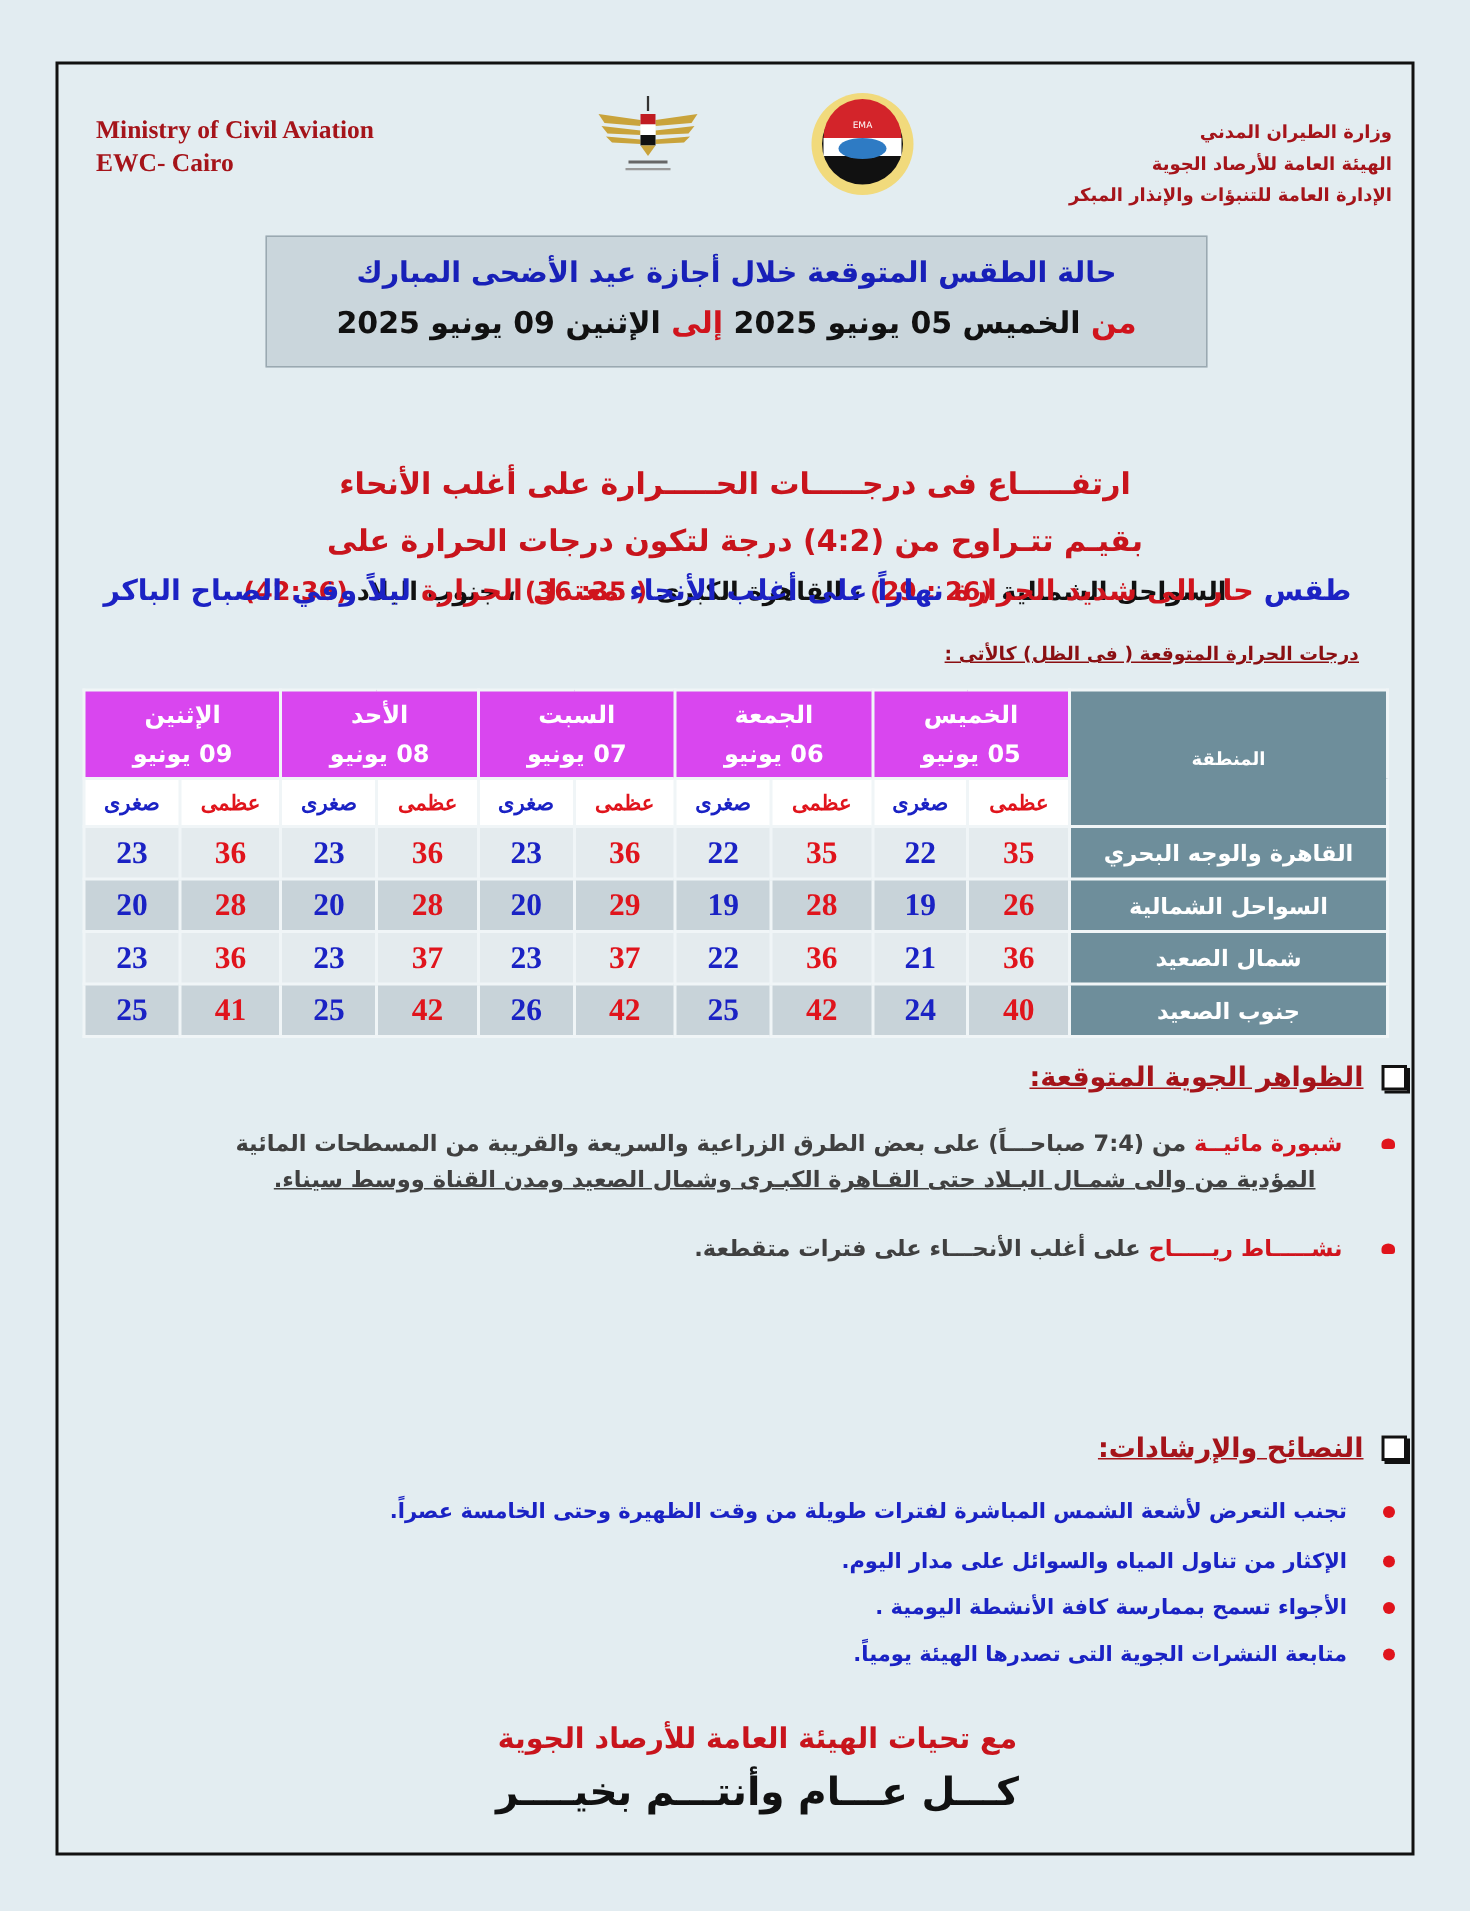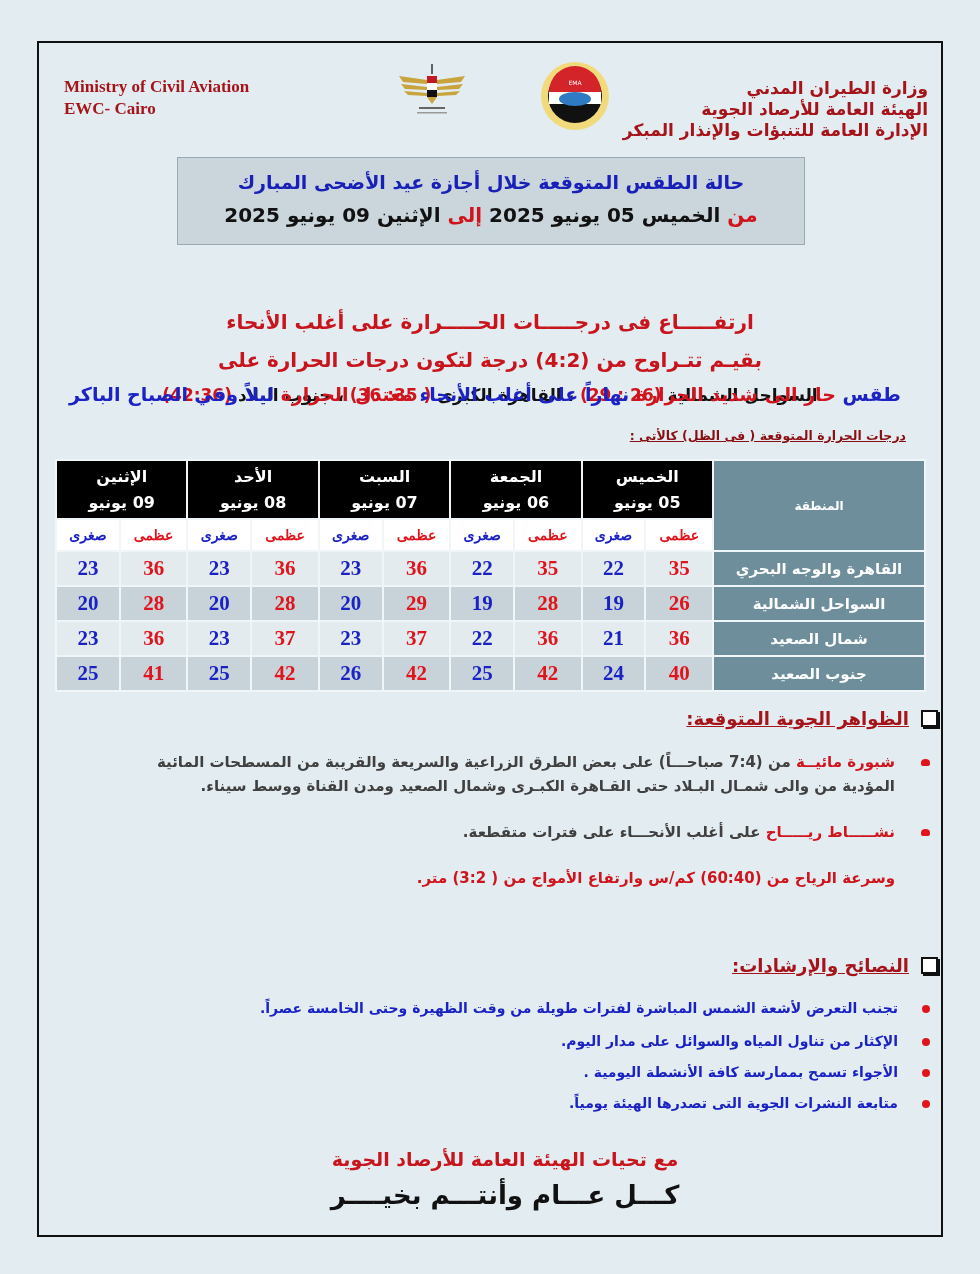--- a/index.html
+++ b/index.html
@@ -1,34 +1,34 @@
 <!DOCTYPE html>
 <html><head>
 <meta charset="utf-8">
 <style>
   html, body { margin:0; padding:0; }
   body { width:980px; height:1274px; background:#e2ecf1; position:relative; overflow:hidden; font-family:"DejaVu Sans", sans-serif; }
   .frame { position:absolute; left:37px; top:41px; width:906px; height:1196px; border:2px solid #111; border-right-width:2px; box-sizing:border-box; background:#e3edf1; }
   .hdr-en { position:absolute; left:64px; top:76px; font-family:"Liberation Serif", serif; font-weight:bold; color:#a5141a; font-size:17px; line-height:22px; }
-  .hdr-ar { position:absolute; right:52px; top:78px; direction:rtl; text-align:right; font-weight:bold; color:#a5141a; font-size:17px; line-height:21px; font-family:"DejaVu Sans", sans-serif; }
+  .hdr-ar { position:absolute; right:52px; top:78px; direction:rtl; text-align:right; font-weight:bold; color:#a5141a; font-size:12px; line-height:21px; font-family:"DejaVu Sans", sans-serif; }
   .logo1 { position:absolute; left:397px; top:62px; width:70px; height:56px; }
   .logo2 { position:absolute; left:540px; top:56px; width:70px; height:80px; }
   .title-box { position:absolute; left:177px; top:157px; width:628px; height:88px; background:#cad6dc; border:1.5px solid #9aa9b1; box-sizing:border-box; text-align:center; direction:rtl; }
   .title-1 { color:#1820b8; font-weight:bold; font-size:19px; margin-top:13px; }
   .title-2 { color:#111; font-weight:bold; font-size:20px; margin-top:10px; }
   .red { color:#d0141d; }
   .blue { color:#404040; }
   .rise { position:absolute; left:100px; width:780px; text-align:center; direction:rtl; font-weight:bold; color:#c8141c; font-size:20px;margin-top:45px; }
   .rise3 { color:#111; font-size:17px; }
   .summary { position:absolute; left:60px; width:850px; top:383px; text-align:center; direction:rtl; font-weight:bold; font-size:19px; color:#1c22c4; }
   .tbl-caption { position:absolute; right:74px; top:428px; direction:rtl; font-size:12.5px; font-weight:bold; color:#8a0f12; text-decoration:underline; }
   table.wx { position:absolute; left:55px; top:459px; width:871px; border-collapse:collapse; direction:rtl; }
   table.wx td, table.wx th { border:2px solid #f0f5f7; text-align:center; padding:0; }
   .th-region { background:#6e8e9b; color:#fff; font-size:12px; width:210px; font-weight:bold; }
-  .th-day { background:#000000; color:#fff; font-size:16px; font-weight:bold; height:57px; line-height:26px;margin-top:32px; }
+  .th-day { background:#d946ef; color:#fff; font-size:16px; font-weight:bold; height:57px; line-height:26px;margin-top:32px; }
   .sub { background:#ffffff; height:30px; font-weight:bold; font-size:14px; font-family:"DejaVu Serif", serif; }
   .sub.max { color:#e0141c; }
   .sub.min { color:#1a22c4; }
   .region { background:#6e8e9b; color:#fff; font-size:15px; height:33px; font-weight:bold; }
   .val { font-family:"Liberation Serif", serif; font-weight:bold; font-size:21px; }
   .val.max { color:#e0141c; }
   .val.min { color:#1a22c4; }
   .row-a .val { background:#e4ebee; }
   .row-b .val { background:#c8d3d9; }
   .sec { position:absolute; right:42px; direction:rtl; }
@@ -215,29 +215,28 @@
 
 <div class="sec" style="top:708px;">
   <div class="sec-head">
     <span class="chk"></span>
     <span>الظواهر الجوية المتوقعة:</span>
   </div>
 </div>
 
 <div class="bul" style="top:750px;">
   <div><span class="dot"></span><span class="red">شبورة مائيــة</span> <span class="blue">من (7:4 صباحـــاً) على بعض الطرق الزراعية والسريعة والقريبة من المسطحات المائية</span></div>
-  <div class="blue" style="margin-right:35px;">المؤدية من والى شمـال البـلاد حتى القـاهرة الكبـرى وشمال الصعيد ومدن القناة ووسط سيناء.</div>
+  <div class="blue" style="margin-right:53px;text-decoration:underline;">المؤدية من والى شمـال البـلاد حتى القـاهرة الكبـرى وشمال الصعيد ومدن القناة ووسط سيناء.</div>
 </div>
 
 <div class="bul" style="top:820px;">
   <div><span class="dot"></span><span class="red">نشـــــاط ريـــــاح</span> <span class="blue">على أغلب الأنحـــاء على فترات متقطعة.</span></div>
 </div>
 
 <div class="bul" style="top:866px;">
-  <div class="red" style="margin-right:35px;">وسرعة الرياح من (60:40) كم/س وارتفاع الأمواج من ( 3:2) متر.</div>
 </div>
 
 <div class="sec" style="top:955px;">
   <div class="sec-head">
     <span class="chk"></span>
     <span>النصائح والإرشادات:</span>
   </div>
 </div>
 
 <div class="adv" style="top:1000px;"><span class="dot2"></span><span>تجنب التعرض لأشعة الشمس المباشرة لفترات طويلة من وقت الظهيرة وحتى الخامسة عصراً.</span></div>

